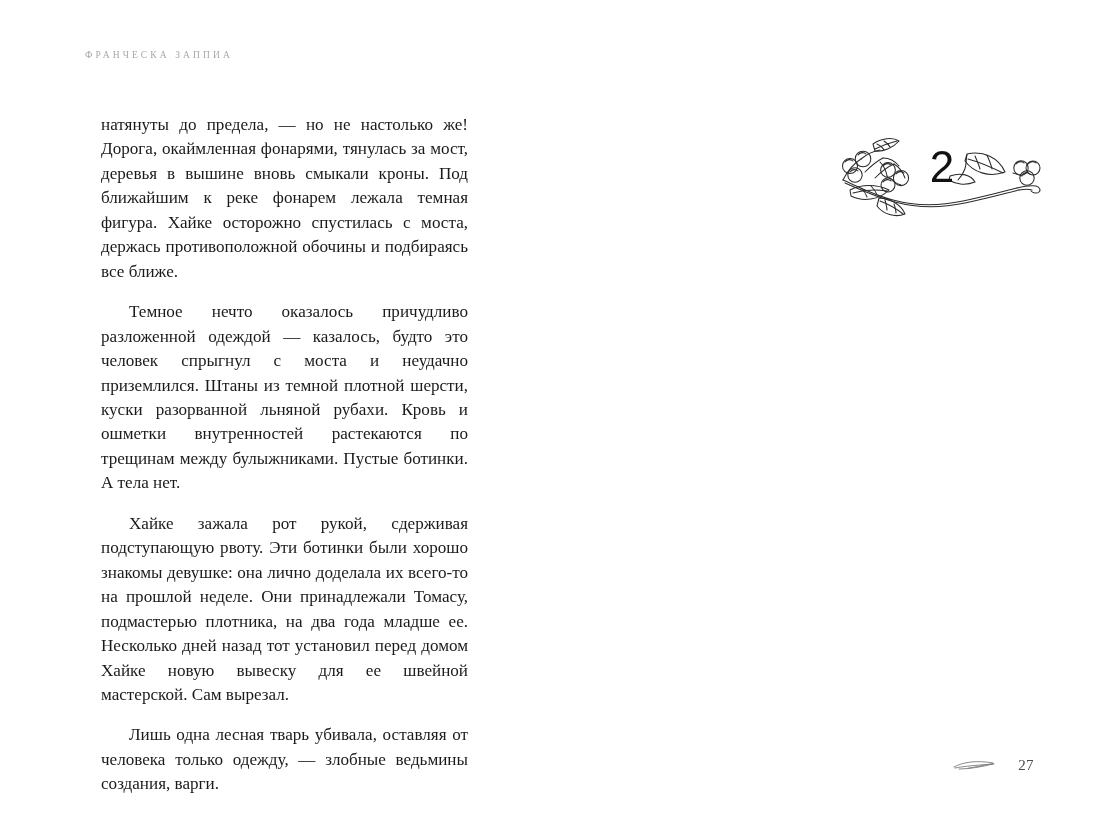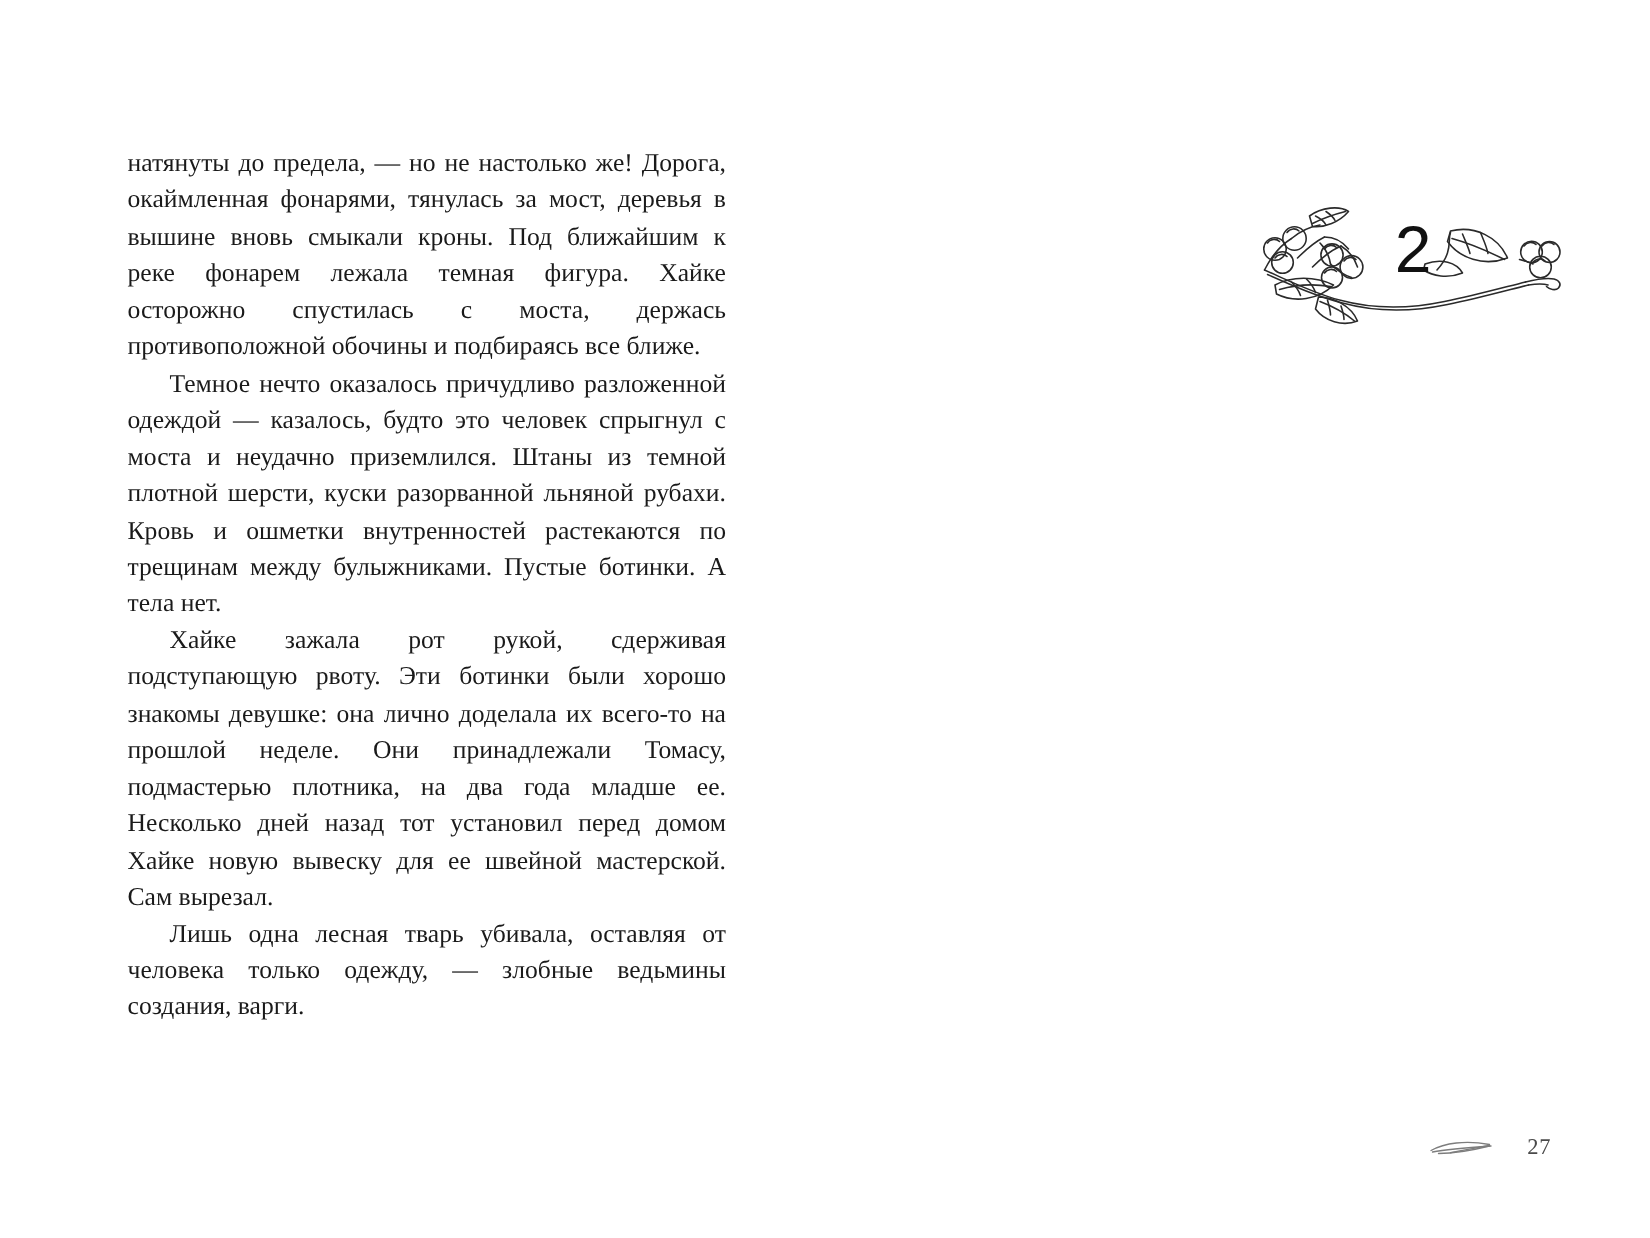--- a/index.html
+++ b/index.html
@@ -45,21 +45,21 @@
   }
 
   .col-verso {
     position: absolute;
     left: 85px;
     top: 97px;
     width: 399px;
   }
 
   p.body-par {
-    margin: 0;
+    margin: 16px;
     font-size: 17.1px;
     line-height: 24.45px;
     text-align: justify;
     text-justify: inter-word;
     text-indent: 28px;
     hyphens: manual;
     word-spacing: 0px;
   }
   p.body-par.first {
     text-indent: 0;
@@ -125,20 +125,21 @@
     letter-spacing: 0.4px;
   }
 </style>
 </head>
 <body>
 
 <div class="spread">
 
   <div class="page-verso">
 
+    <div class="running-head">Франческа Заппиа</div>
 
     <div class="col-verso">
       <p class="body-par first">натянуты до предела, — но не настолько же! Дорога, окаймленная фонарями, тянулась за мост, деревья в вышине вновь смыкали кроны. Под ближайшим к реке фонарем лежала темная фигура. Хайке осторожно спустилась с моста, держась противоположной обочины и подбираясь все ближе.</p>
       <p class="body-par">Темное нечто оказалось причудливо разложенной одеждой — казалось, будто это человек спрыгнул с моста и неудачно приземлился. Штаны из темной плотной шерсти, куски разорванной льняной рубахи. Кровь и ошметки внутренностей растекаются по трещинам между булыжниками. Пустые ботинки. А тела нет.</p>
       <p class="body-par">Хайке зажала рот рукой, сдерживая подступающую рвоту. Эти ботинки были хорошо знакомы девушке: она лично доделала их всего-то на прошлой неделе. Они принадлежали Томасу, подмастерью плотника, на два года младше ее. Несколько дней назад тот установил перед домом Хайке новую вывеску для ее швейной мастерской. Сам вырезал.</p>
       <p class="body-par">Лишь одна лесная тварь убивала, оставляя от человека только одежду, — злобные ведьмины создания, варги.</p>
     </div>
   </div>
 
   <div class="page-recto">

